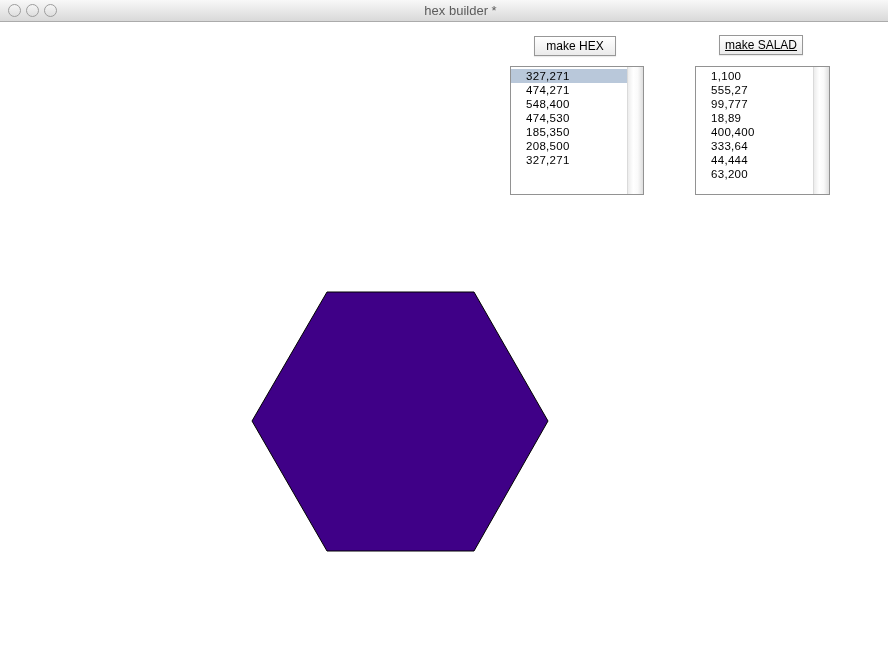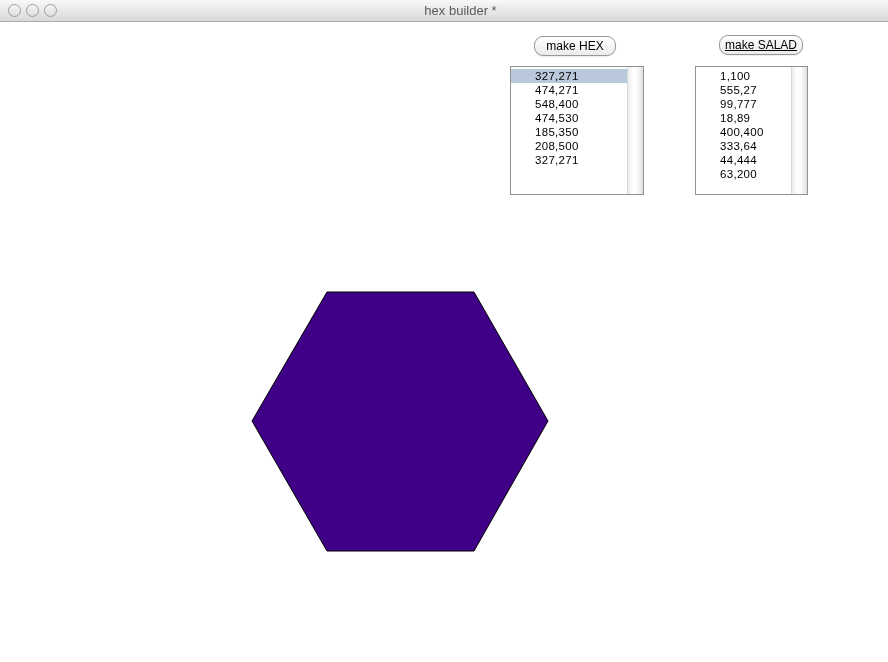--- a/index.html
+++ b/index.html
@@ -32,46 +32,46 @@
     box-sizing: border-box;
   }
   .title {
     position: absolute; left: 0; right: 0; top: 0; height: 21px;
     line-height: 21px; text-align: center;
     font-size: 13px; color: #5c5c5c; margin-left: 33px;
   }
   
   .push-btn {
     position: absolute; height: 20px;
-    border: 1px solid #979797; border-radius: 9px;
+    border: 1px solid #979797; border-radius: 0;
     background: linear-gradient(#ffffff, #ebebeb);
     box-shadow: 0 1px 1px rgba(0,0,0,0.08);
     font-family: inherit; font-size: 12px; color: #000;
     line-height: 18px; text-align: center;
     padding: 0; cursor: default;
   }
   #make-hex-btn   { left: 534px; top: 36px; width: 82px; }
   #make-salad-btn { left: 719px; top: 35px; width: 84px; text-decoration: underline; }
   
   .listbox {
     position: absolute; top: 66px; height: 129px;
     background: #ffffff;
     border: 1px solid #929292;
     box-sizing: border-box;
     font-size: 11.5px; color: #000;
   }
   #hex-listbox   { left: 510px; width: 134px; }
-  #salad-listbox { left: 695px; width: 113px; }
+  #salad-listbox { left: 695px; width: 135px; }
   .list-rows {
     position: absolute; top: 2px; left: 0; right: 16px;
     overflow: hidden;
   }
   .list-row {
     height: 14px; line-height: 14px;
-    padding-left: 24px;
+    padding-left: 15px;
     white-space: nowrap;
     letter-spacing: 0.3px;
   }
   .list-row.selected { background: #b9c8da; }
   .scroll-track {
     position: absolute; top: 0; bottom: 0; right: 0; width: 15px;
     border-left: 1px solid #dadada;
     background: linear-gradient(to right, #ececec, #ffffff 35%, #fafafa 65%, #dedede);
   }
   

